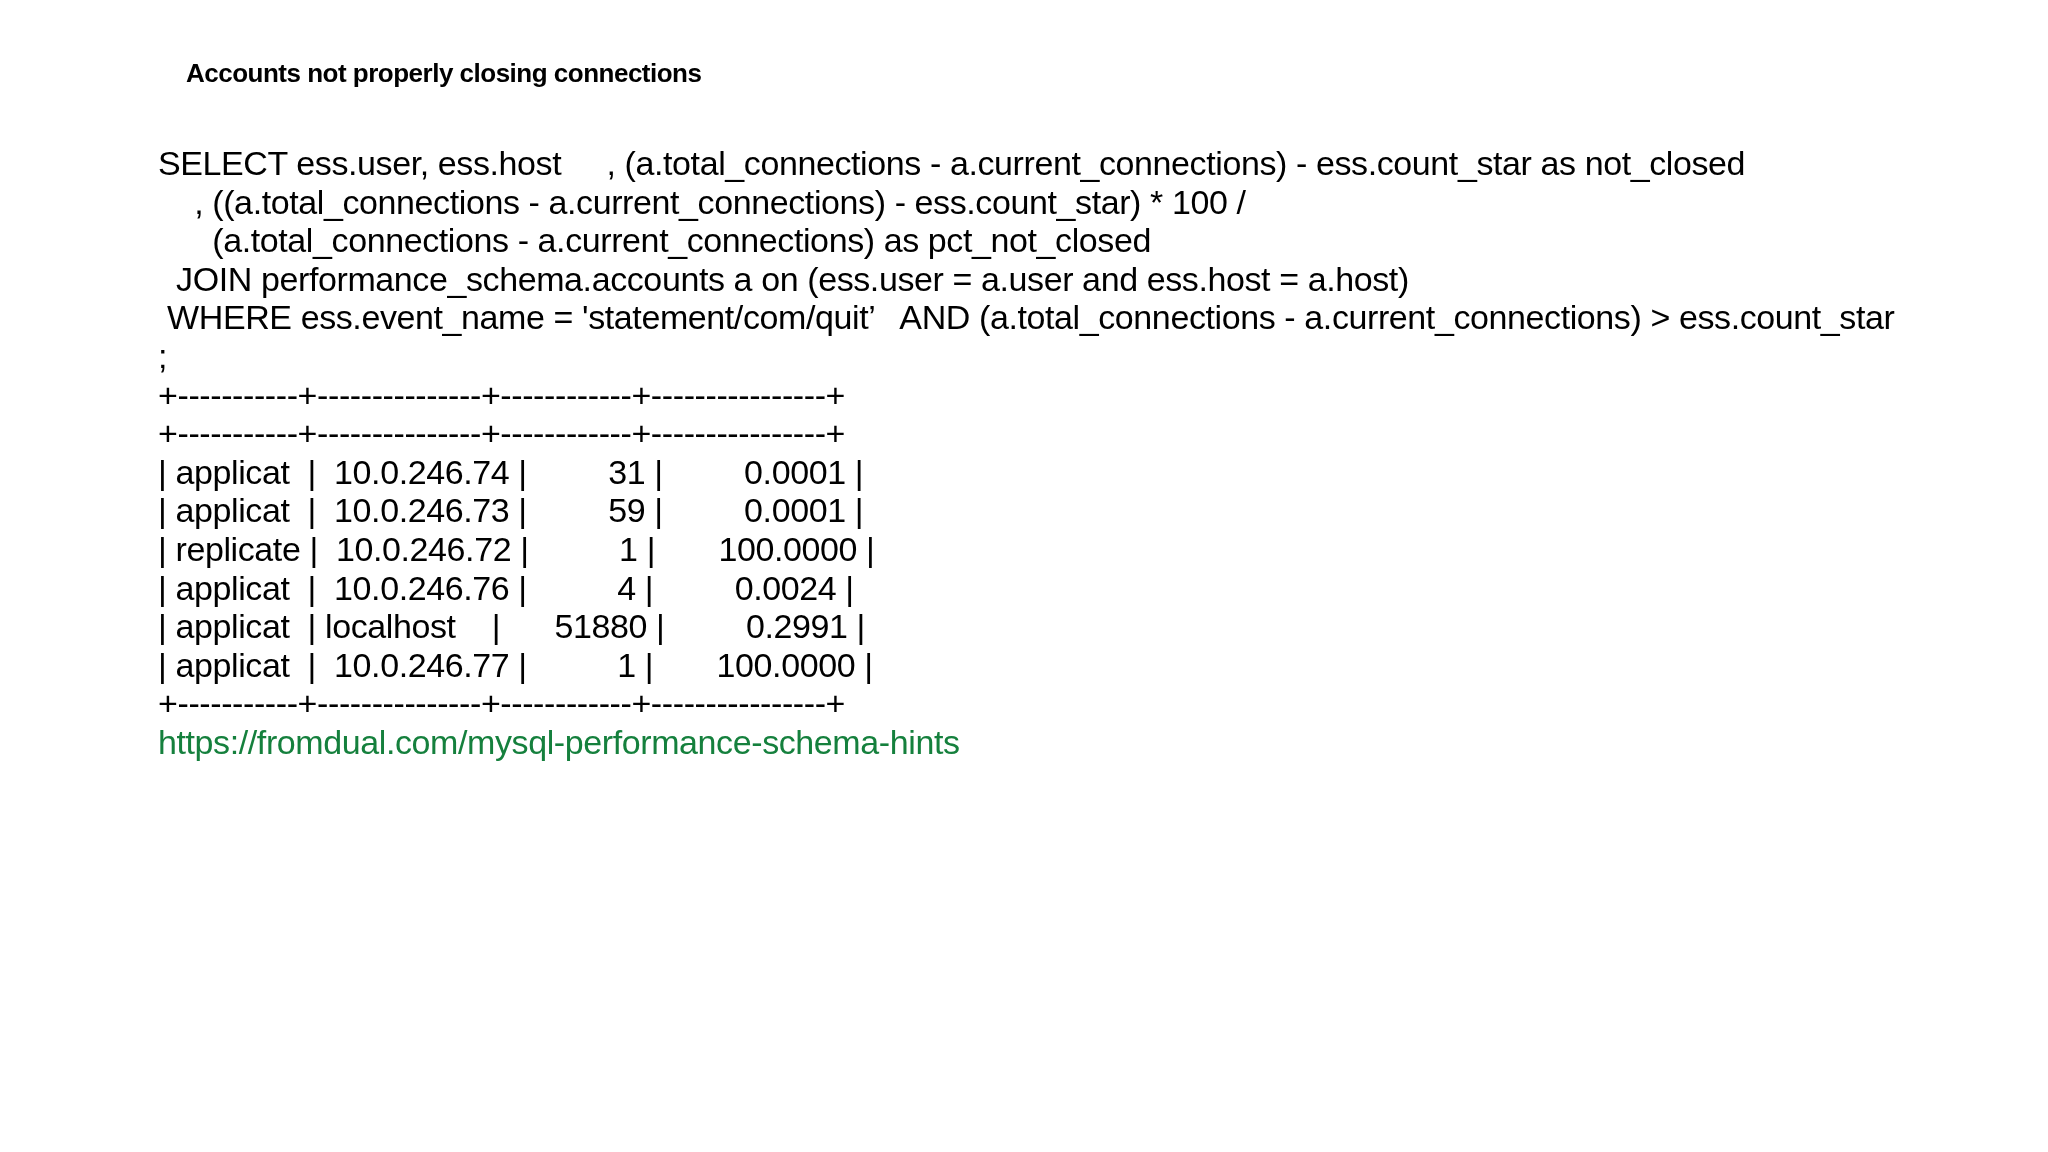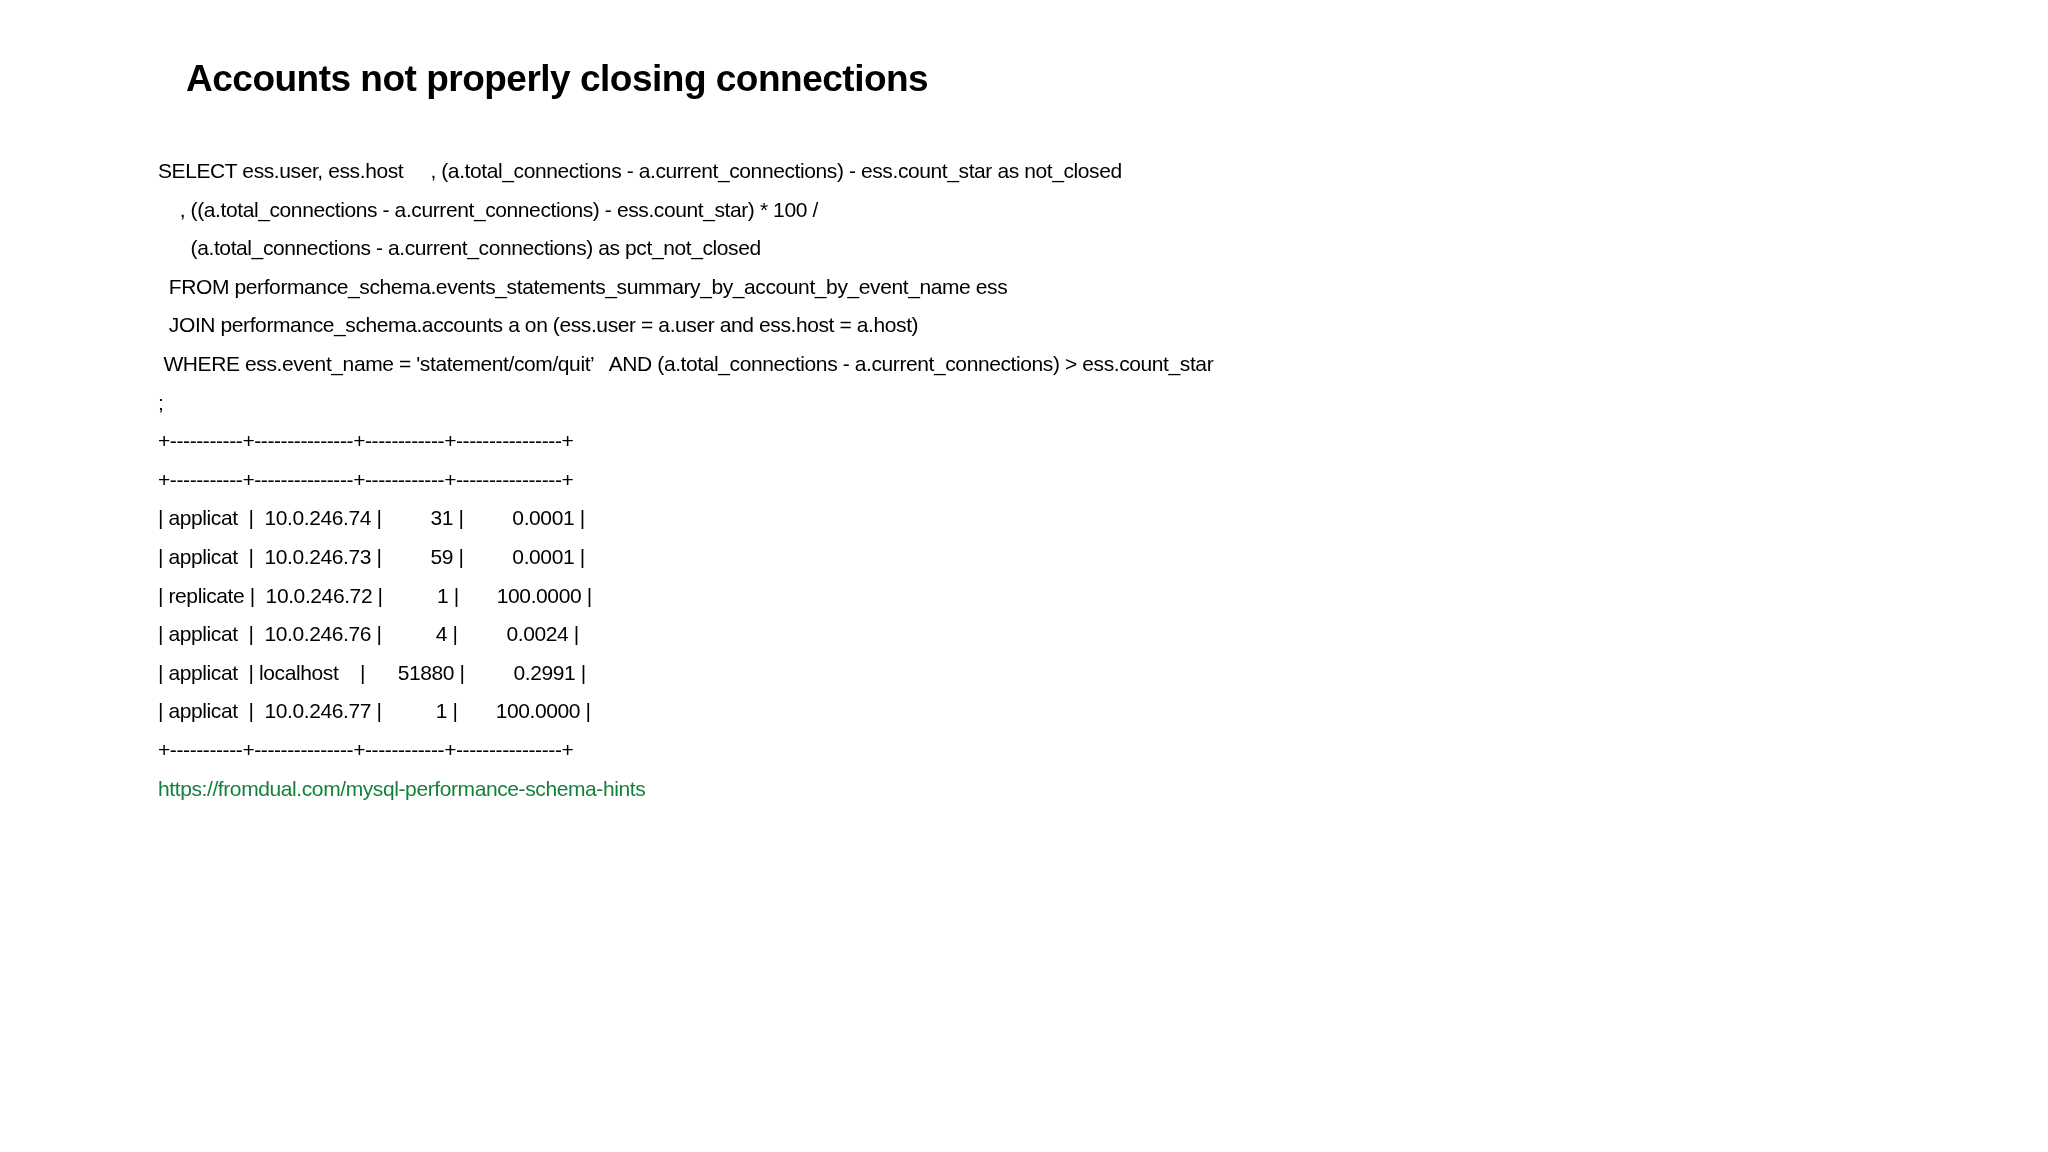--- a/index.html
+++ b/index.html
@@ -14,31 +14,31 @@
     background: #ffffff;
     color: #000000;
     font-family: "Liberation Sans", sans-serif;
     overflow: hidden;
   }
   .slide-title {
     position: absolute;
     left: 186px;
     top: 58px;
     margin: 0;
-    font-size: 37px;
+    font-size: 26px;
     font-weight: 700;
     letter-spacing: -0.5px;
     white-space: pre;
     color: #000000;
   }
   .body-text {
     position: absolute;
     left: 158px;
-    top: 152px;
-    font-size: 21px;
+    top: 144px;
+    font-size: 34px;
     line-height: 38.6px;
     letter-spacing: -0.4px;
     color: #000000;
   }
   .line {
     white-space: pre;
     min-height: 38.6px;
   }
   .footer-link {
     white-space: pre;
@@ -53,21 +53,20 @@
 <div class="page">
 
   <h1 class="slide-title">Accounts not properly closing connections</h1>
 
   <div class="body-text">
 
     <div class="code-block">
       <div class="line">SELECT ess.user, ess.host     , (a.total_connections - a.current_connections) - ess.count_star as not_closed</div>
       <div class="line">    , ((a.total_connections - a.current_connections) - ess.count_star) * 100 /</div>
       <div class="line">      (a.total_connections - a.current_connections) as pct_not_closed</div>
-      <div class="line">  FROM performance_schema.events_statements_summary_by_account_by_event_name ess</div>
       <div class="line">  JOIN performance_schema.accounts a on (ess.user = a.user and ess.host = a.host)</div>
       <div class="line"> WHERE ess.event_name = 'statement/com/quit’   AND (a.total_connections - a.current_connections) &gt; ess.count_star</div>
       <div class="line">;</div>
     </div>
 
     <div class="code-block">
       <div class="line">+-----------+---------------+------------+----------------+</div>
       <div class="line">+-----------+---------------+------------+----------------+</div>
       <div class="line">| applicat  |  10.0.246.74 |         31 |         0.0001 |</div>
       <div class="line">| applicat  |  10.0.246.73 |         59 |         0.0001 |</div>

